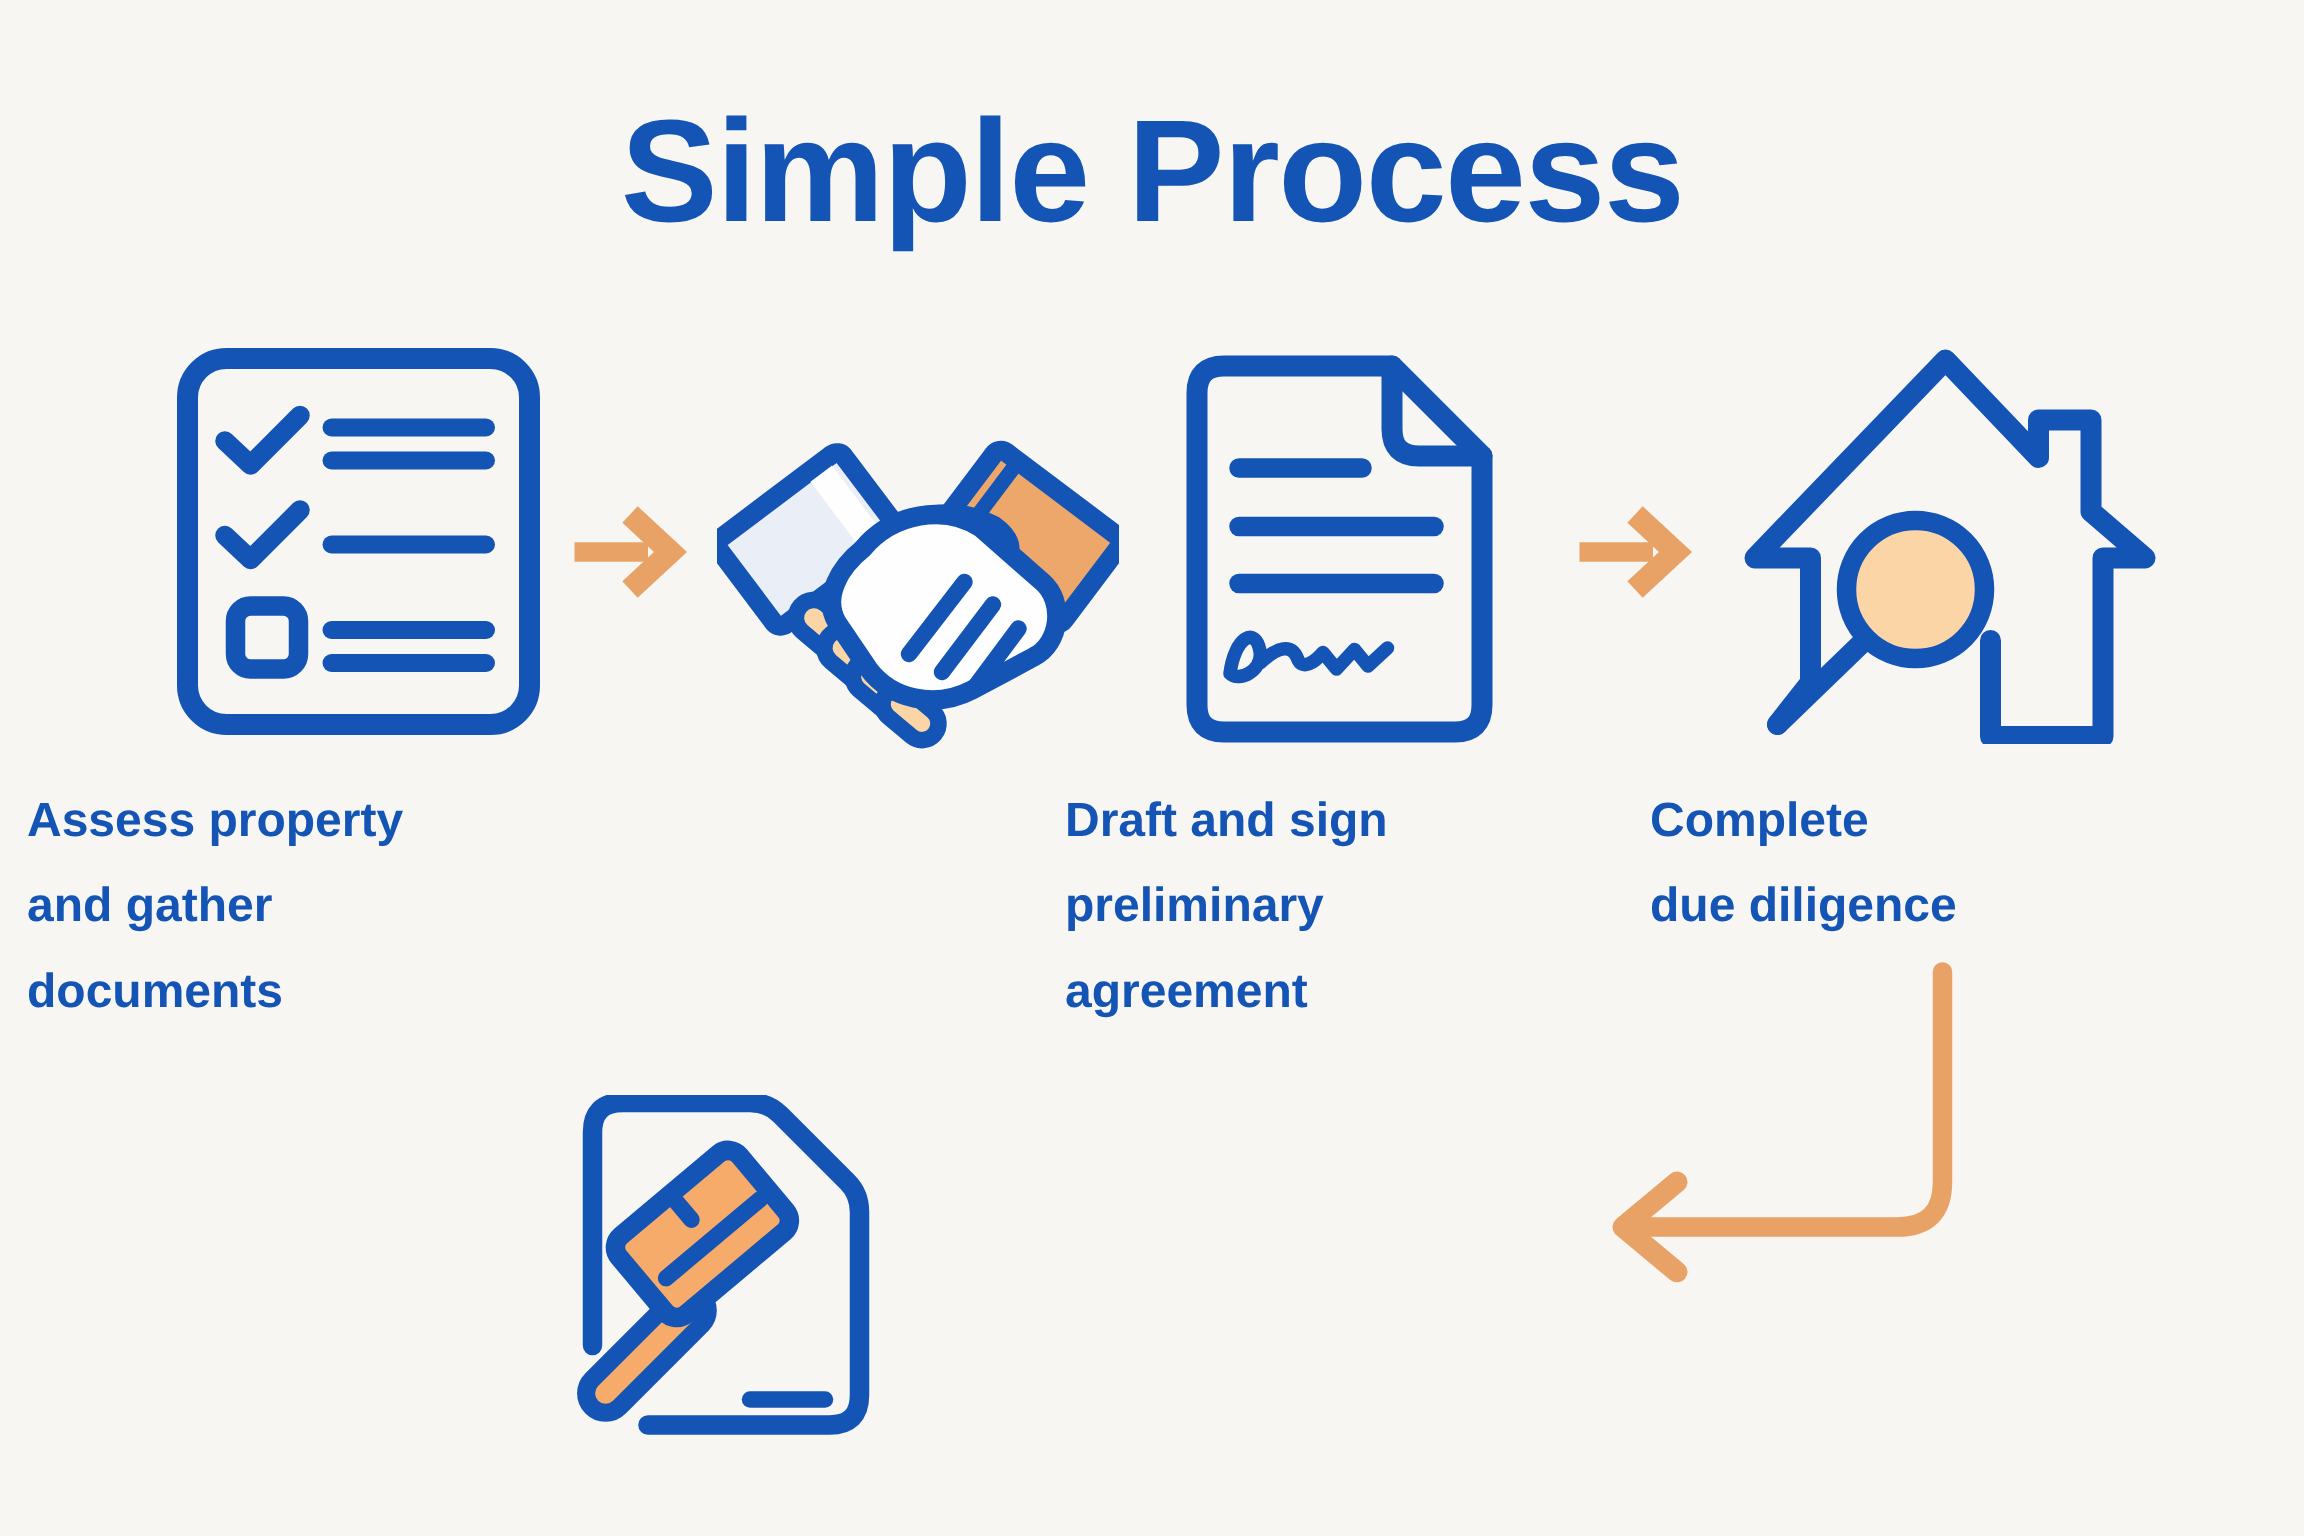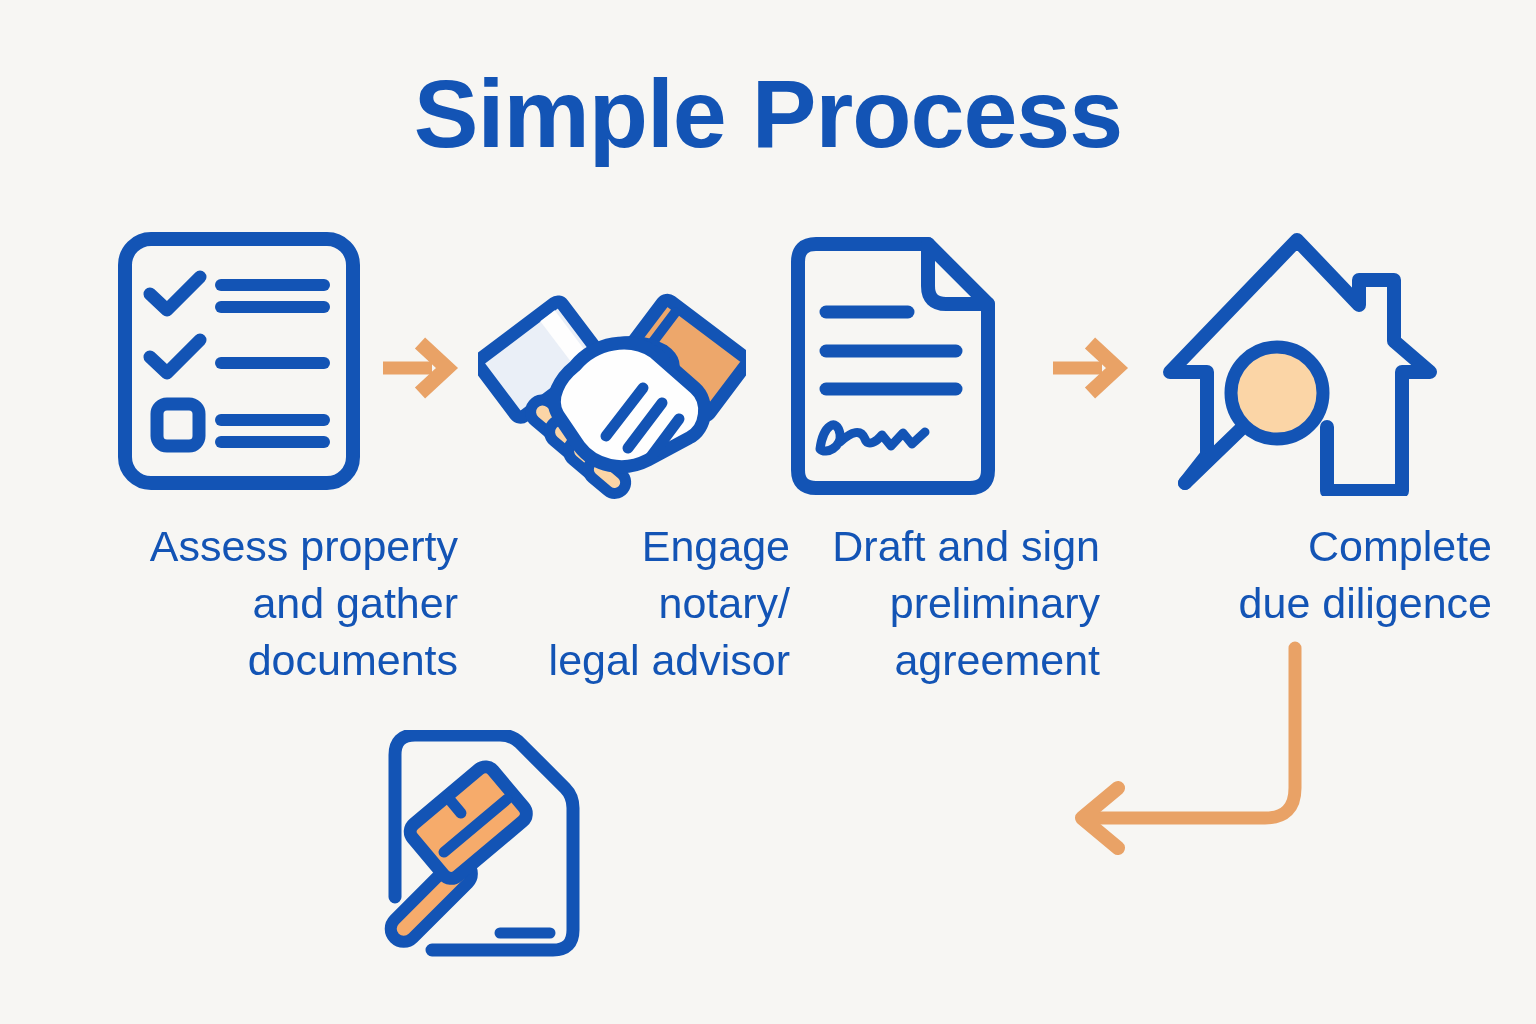--- a/index.html
+++ b/index.html
@@ -15,22 +15,22 @@
   }
   .title{
     position:absolute;left:0;right:0;top:58px;margin:0;
     text-align:center;
     font-size:97px;font-weight:700;letter-spacing:-1px;
     color:var(--blue,#1354b5);
   }
   .icon,.arrow{position:absolute;}
   .step-label{
     position:absolute;
-    text-align:right;
-    font-size:43px;line-height:57px;font-weight:400;
+    text-align:left;
+    font-size:32px;line-height:57px;font-weight:700;
     color:var(--blue,#1354b5);
     white-space:pre-line;
   }
   
   .sb{stroke:var(--blue,#1354b5);fill:none;stroke-linecap:round;stroke-linejoin:round;}
   .sb-fill-white{stroke:var(--blue,#1354b5);fill:var(--white,#fefefe);stroke-linecap:round;stroke-linejoin:round;}
   .sb-fill-sleeve{stroke:var(--blue,#1354b5);fill:var(--sleeve-light,#eaeff7);stroke-linejoin:round;}
   .sb-fill-orange{stroke:var(--blue,#1354b5);fill:var(--hand-orange,#eda76b);stroke-linejoin:round;}
   .sb-fill-peach{stroke:var(--blue,#1354b5);fill:var(--peach,#fbd5a6);stroke-linejoin:round;}
   .sb-fill-gavel{stroke:var(--blue,#1354b5);fill:var(--gavel-orange,#f6ab6b);stroke-linejoin:round;}
@@ -116,23 +116,20 @@
     <svg width="276" height="268" viewBox="0 0 276 268">
       <path class="sb" stroke-width="14" d="M 23,255 L 45,227 L 45,144 L 8,144 L 135,12 L 197,77 L 197,52 L 232,52 L 232,113 L 268,144 L 240,144 L 240,263 L 165,263 L 165,199"></path>
       <line class="sb" x1="82" y1="198" x2="23" y2="255" stroke-width="14"></line>
       <circle class="sb-fill-peach" cx="115" cy="165" r="46" stroke-width="13"></circle>
     </svg>
   </div>
 
   <div class="step-label" style="left:18px;top:518px;width:440px;">Assess property
 and gather
 documents</div>
-  <div class="step-label" style="left:400px;top:518px;width:390px;">Engage
-notary/
-legal advisor</div>
   <div class="step-label" style="left:710px;top:518px;width:390px;">Draft and sign
 preliminary
 agreement</div>
   <div class="step-label" style="left:1100px;top:518px;width:392px;">Complete
 due diligence</div>
 
   <div class="arrow" style="left:1060px;top:640px;">
     <svg width="250" height="215" viewBox="0 0 250 215">
       <path class="so" stroke-width="13" stroke-linecap="round" d="M 235,8 L 235,148 Q 235,178 205,178 L 28,178"></path>
       <polyline class="so" points="58,148 22,178 58,208" stroke-width="14" stroke-linecap="round" stroke-linejoin="round"></polyline>

